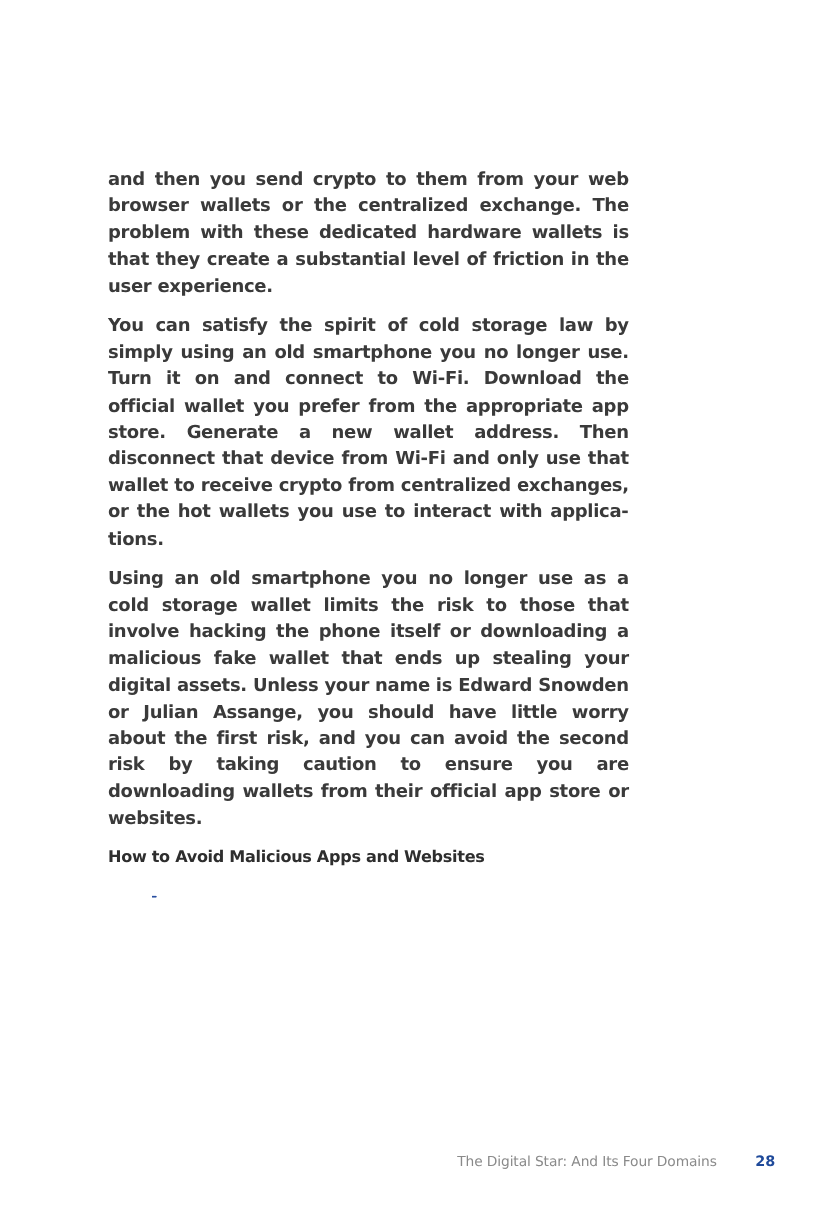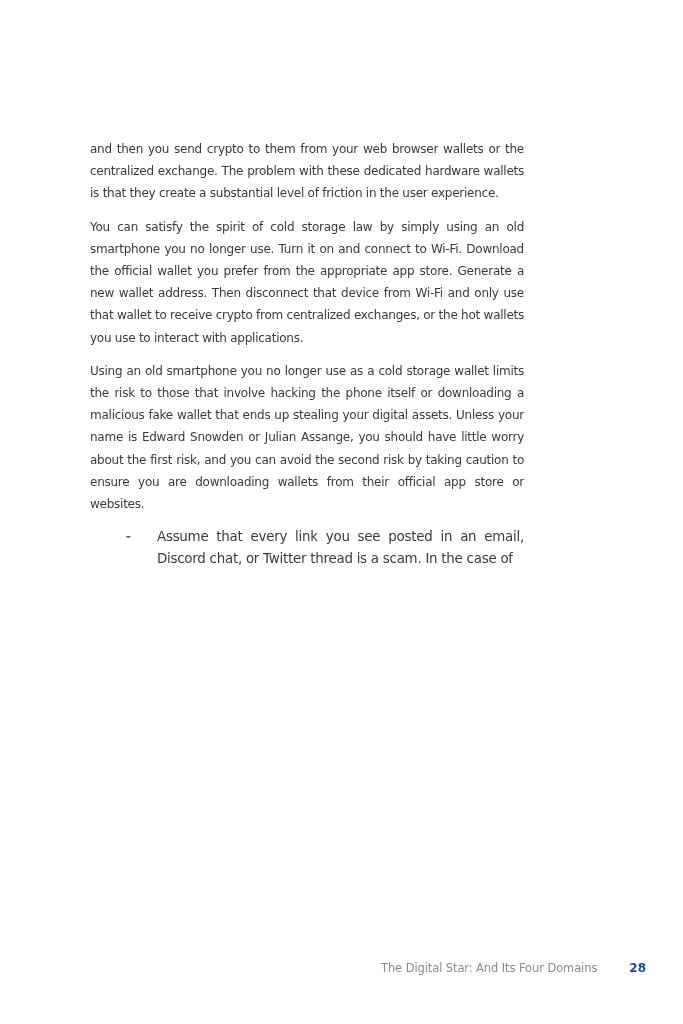--- a/index.html
+++ b/index.html
@@ -15,26 +15,27 @@
       font-family: "DejaVu Sans", sans-serif;
       color: #3a3a3a;
     }
     .page-body {
       position: absolute;
       left: 90px;
       top: 138px;
       width: 434px;
     }
     .para {
-      font-size: 12px;
+      font-size: 15px;
       line-height: 22.2px;
       text-align: justify;
       margin: 0 0 11px 0;
       letter-spacing: -0.25px;
       hyphens: manual;
+      font-weight: bold;
     }
     .heading {
       font-size: 13.4px;
       font-weight: bold;
       line-height: 22px;
       margin: 0 0 11px 0;
       color: #2e2e2e;
       letter-spacing: -0.25px;
     }
     .bullet-list {
@@ -84,31 +85,31 @@
     }
   </style>
 </head>
 <body>
 
 <main class="page-body">
   <p class="para">and then you send crypto to them from your web browser wallets or the centralized exchange. The problem with these dedicated hardware wallets is that they create a substantial level of friction in the user experience.</p>
   <p class="para">You can satisfy the spirit of cold storage law by simply using an old smartphone you no longer use. Turn it on and connect to Wi-Fi. Download the official wallet you prefer from the appropriate app store. Generate a new wallet address. Then disconnect that device from Wi-Fi and only use that wallet to receive crypto from central­ized exchanges, or the hot wallets you use to interact with applica­tions.</p>
   <p class="para">Using an old smartphone you no longer use as a cold storage wallet limits the risk to those that involve hacking the phone itself or down­loading a malicious fake wallet that ends up stealing your digital assets. Unless your name is Edward Snowden or Julian Assange, you should have little worry about the first risk, and you can avoid the second risk by taking caution to ensure you are downloading wallets from their official app store or websites.</p>
 
+  <h2 class="heading">How to Avoid Malicious Apps and Websites</h2>
 
   <ul class="bullet-list">
     <li class="bullet-item">
       <span class="bullet-dash">-</span>
     </li>
     <li class="bullet-item">
       <span class="bullet-dash">-</span>
     </li>
     <li class="bullet-item">
       <span class="bullet-dash">-</span>
-      <span class="bullet-text">Assume that every link you see posted in an email, Discord chat, or Twitter thread is a scam. In the case of</span>
     </li>
   </ul>
 </main>
 
 <footer class="footer">
   <span class="footer-title">The Digital Star: And Its Four Domains</span>
   <span class="footer-page">28</span>
 </footer>
 
 </body></html>

